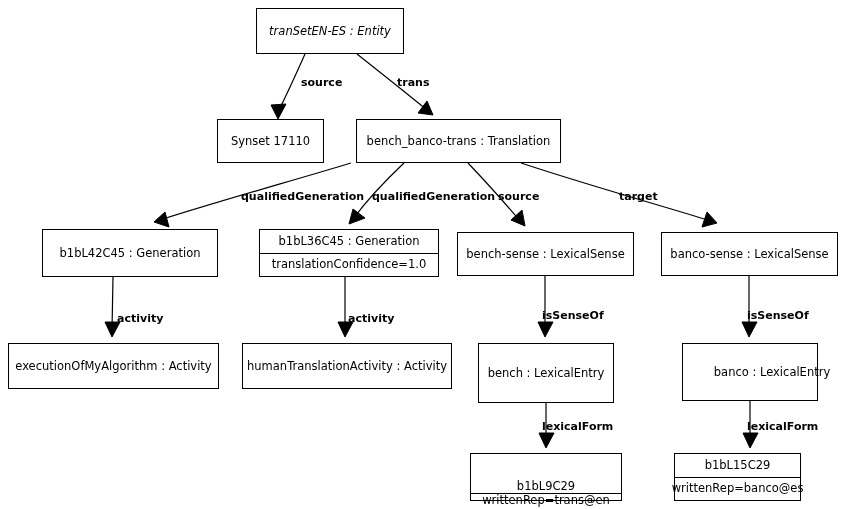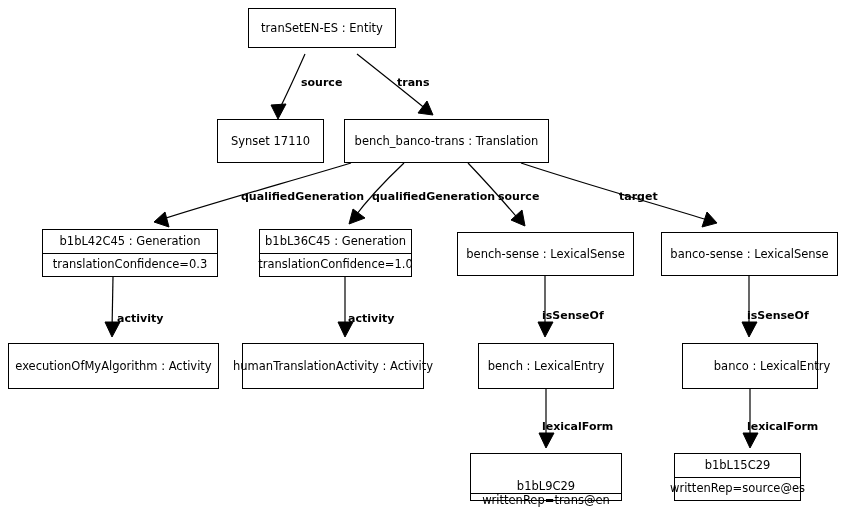--- a/index.html
+++ b/index.html
@@ -116,56 +116,55 @@
     <div class="edge-label" style="left: 241px; top: 191px;">qualifiedGeneration</div>
     <div class="edge-label" style="left: 372px; top: 191px;">qualifiedGeneration</div>
     <div class="edge-label" style="left: 498px; top: 191px;">source</div>
     <div class="edge-label" style="left: 619px; top: 191px;">target</div>
     <div class="edge-label" style="left: 117px; top: 313px;">activity</div>
     <div class="edge-label" style="left: 348px; top: 313px;">activity</div>
     <div class="edge-label" style="left: 542px; top: 310px;">isSenseOf</div>
     <div class="edge-label" style="left: 747px; top: 310px;">isSenseOf</div>
     <div class="edge-label" style="left: 542px; top: 421px;">lexicalForm</div>
     <div class="edge-label" style="left: 747px; top: 421px;">lexicalForm</div>
-    <div class="node" style="left: 248px; top: 8px; width: 148px; height: 40px;">
+    <div class="node" style="left: 256px; top: 8px; width: 148px; height: 46px; font-style: italic;">
       <div class="node-row" style="flex: 1 1 0px;">tranSetEN-ES : Entity</div>
     </div>
     <div class="node" style="left: 217px; top: 119px; width: 107px; height: 44px;">
       <div class="node-row" style="flex: 1 1 0px;">Synset 17110</div>
     </div>
-    <div class="node" style="left: 344px; top: 119px; width: 205px; height: 44px; justify-content: center;">
+    <div class="node" style="left: 356px; top: 119px; width: 205px; height: 44px; justify-content: center;">
       <div class="node-row" style="flex: 1 1 0px;">bench_banco-trans : Translation</div>
     </div>
     <div class="node" style="left: 42px; top: 229px; width: 176px; height: 48px;">
       <div class="node-row" style="flex: 1 1 0px;">b1bL42C45 : Generation</div>
-      <div class="node-row divided" style="flex: 1 1 0px;">translationConfidence=0.3</div>
     </div>
-    <div class="node" style="left: 259px; top: 229px; width: 153px; height: 48px;">
+    <div class="node" style="left: 259px; top: 229px; width: 180px; height: 48px;">
       <div class="node-row" style="flex: 1 1 0px;">b1bL36C45 : Generation</div>
       <div class="node-row divided" style="flex: 1 1 0px;">translationConfidence=1.0</div>
     </div>
     <div class="node" style="left: 457px; top: 232px; width: 177px; height: 44px; align-items: center;">
       <div class="node-row" style="flex: 1 1 0px;">bench-sense : LexicalSense</div>
     </div>
     <div class="node" style="left: 661px; top: 232px; width: 177px; height: 44px;">
       <div class="node-row" style="flex: 1 1 0px;">banco-sense : LexicalSense</div>
     </div>
     <div class="node" style="left: 8px; top: 343px; width: 211px; height: 46px; justify-content: center;">
       <div class="node-row" style="flex: 1 1 0px;">executionOfMyAlgorithm : Activity</div>
     </div>
-    <div class="node" style="left: 242px; top: 343px; width: 182px; height: 46px;">
+    <div class="node" style="left: 242px; top: 343px; width: 210px; height: 46px;">
       <div class="node-row" style="flex: 1 1 0px;">humanTranslationActivity : Activity</div>
     </div>
-    <div class="node" style="left: 478px; top: 343px; width: 136px; height: 46px;">
+    <div class="node" style="left: 478px; top: 343px; width: 136px; height: 60px;">
       <div class="node-row" style="flex: 1 1 0px;">bench : LexicalEntry</div>
     </div>
-    <div class="node" style="left: 682px; top: 343px; width: 136px; height: 46px; padding-left: 44px;">
+    <div class="node" style="left: 682px; top: 343px; width: 136px; height: 58px; padding-left: 44px;">
       <div class="node-row" style="flex: 1 1 0px;">banco : LexicalEntry</div>
     </div>
     <div class="node" style="left: 470px; top: 453px; width: 152px; height: 48px;">
       <div class="node-row" style="flex: 1 1 0px; margin-top: 26px;">b1bL9C29</div>
       <div class="node-row divided" style="flex: 1 1 0px;">writtenRep=trans@en</div>
     </div>
     <div class="node" style="left: 674px; top: 453px; width: 127px; height: 48px;">
       <div class="node-row" style="flex: 1 1 0px;">b1bL15C29</div>
-      <div class="node-row divided" style="flex: 1 1 0px;">writtenRep=source@es</div>
+      <div class="node-row divided" style="flex: 1 1 0px;">writtenRep=banco@es</div>
     </div>
   </div>
 
 </body></html>

